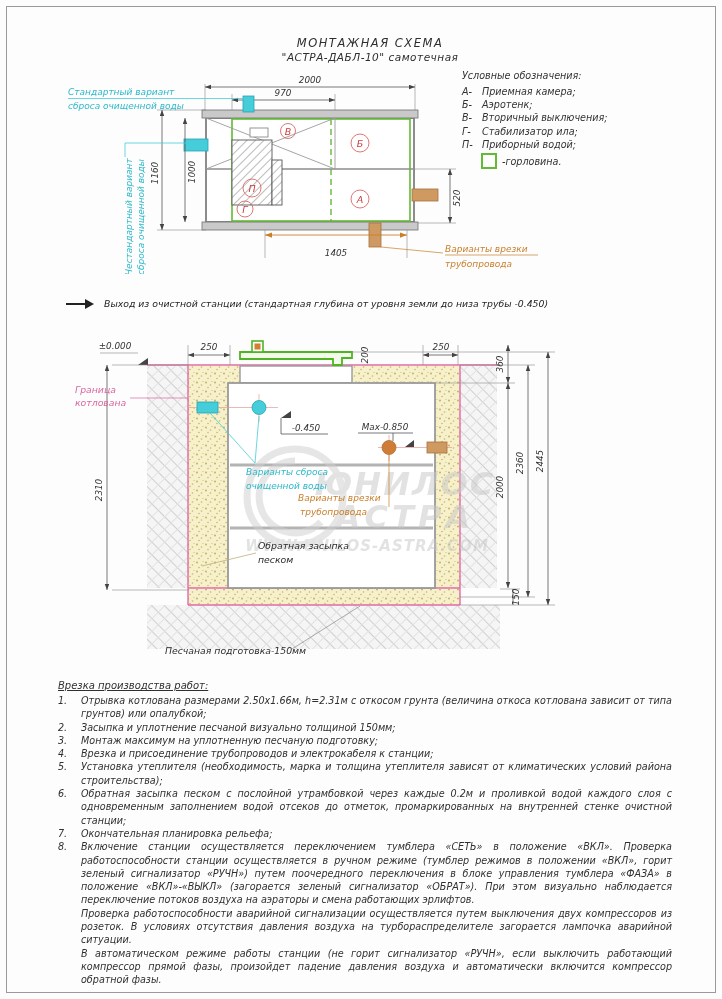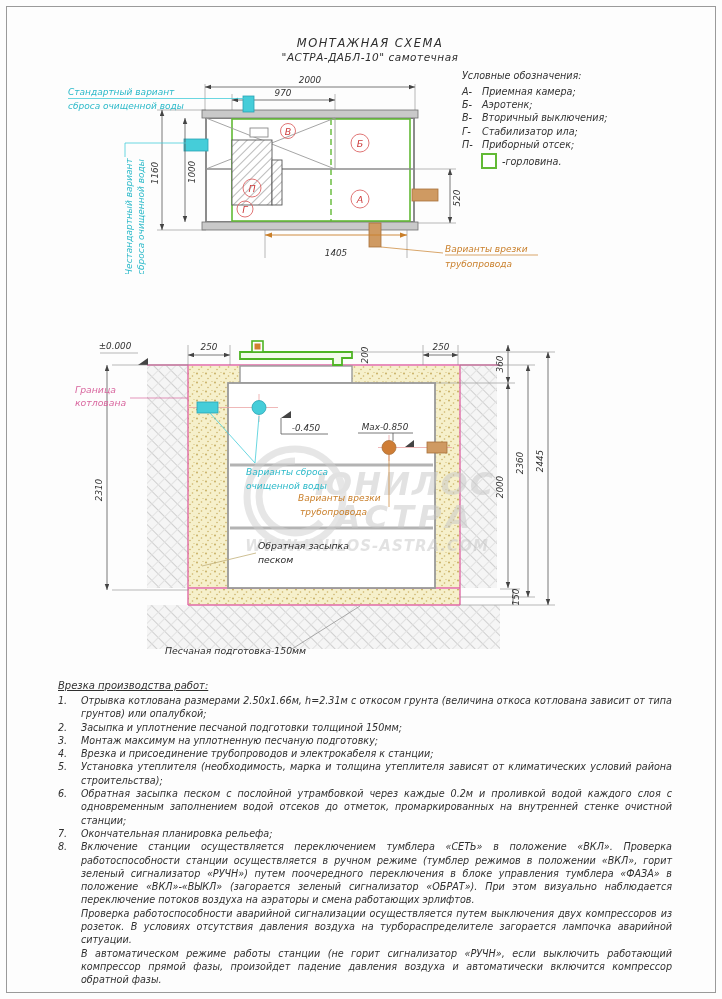--- a/index.html
+++ b/index.html
@@ -179,28 +179,32 @@
     <div class="legend-row">
         <span class="legend-key">В-</span>
         <span>Вторичный выключения;</span>
       </div>
     <div class="legend-row">
         <span class="legend-key">Г-</span>
         <span>Стабилизатор ила;</span>
       </div>
     <div class="legend-row">
         <span class="legend-key">П-</span>
-        <span>Приборный отсек;</span>
+        <span>Приборный водой;</span>
       </div>
     <div class="manhole-row">
       <span class="manhole-sq"></span>
       <span>-горловина.</span>
     </div>
   </div>
 
+  <div class="abs note-row" style="left:66px;top:298px;width:640px;">
+    <span class="arrow-line r" style="width:26px;"></span>
+    <span>Выход из очистной станции (стандартная глубина от уровня земли до низа трубы -0.450)</span>
+  </div>
 
   <svg class="abs" style="left:60px;top:335px;" width="560" height="340" viewBox="0 0 560 340">
     <defs>
       <pattern id="soil" width="9" height="9" patternUnits="userSpaceOnUse" patternTransform="rotate(45)">
         <rect width="9" height="9" fill="#f5f5f5"></rect>
         <line x1="0" y1="0" x2="9" y2="0" stroke="#cfcfcf" stroke-width="2"></line>
         <line x1="4.5" y1="0" x2="4.5" y2="9" stroke="#e2e2e2" stroke-width="1"></line>
       </pattern>
       <pattern id="sandp" width="9" height="9" patternUnits="userSpaceOnUse">
         <rect width="9" height="9" fill="#f6f0cb"></rect>
@@ -341,21 +345,21 @@
   </svg>
 
   <div class="abs work">
     <div class="work-title">Врезка производства работ:</div>
     <div class="work-item">
         <span class="work-num">1.</span>
         <span class="work-txt">Отрывка котлована размерами 2.50х1.66м, h=2.31м с откосом грунта (величина откоса котлована зависит от типа грунтов) или опалубкой;</span>
       </div>
     <div class="work-item">
         <span class="work-num">2.</span>
-        <span class="work-txt">Засыпка и уплотнение песчаной подготовки толщиной 150мм;</span>
+        <span class="work-txt">Засыпка и уплотнение песчаной визуально толщиной 150мм;</span>
       </div>
     <div class="work-item">
         <span class="work-num">3.</span>
         <span class="work-txt">Монтаж максимум на уплотненную песчаную подготовку;</span>
       </div>
     <div class="work-item">
         <span class="work-num">4.</span>
         <span class="work-txt">Врезка и присоединение трубопроводов и электрокабеля к станции;</span>
       </div>
     <div class="work-item">

